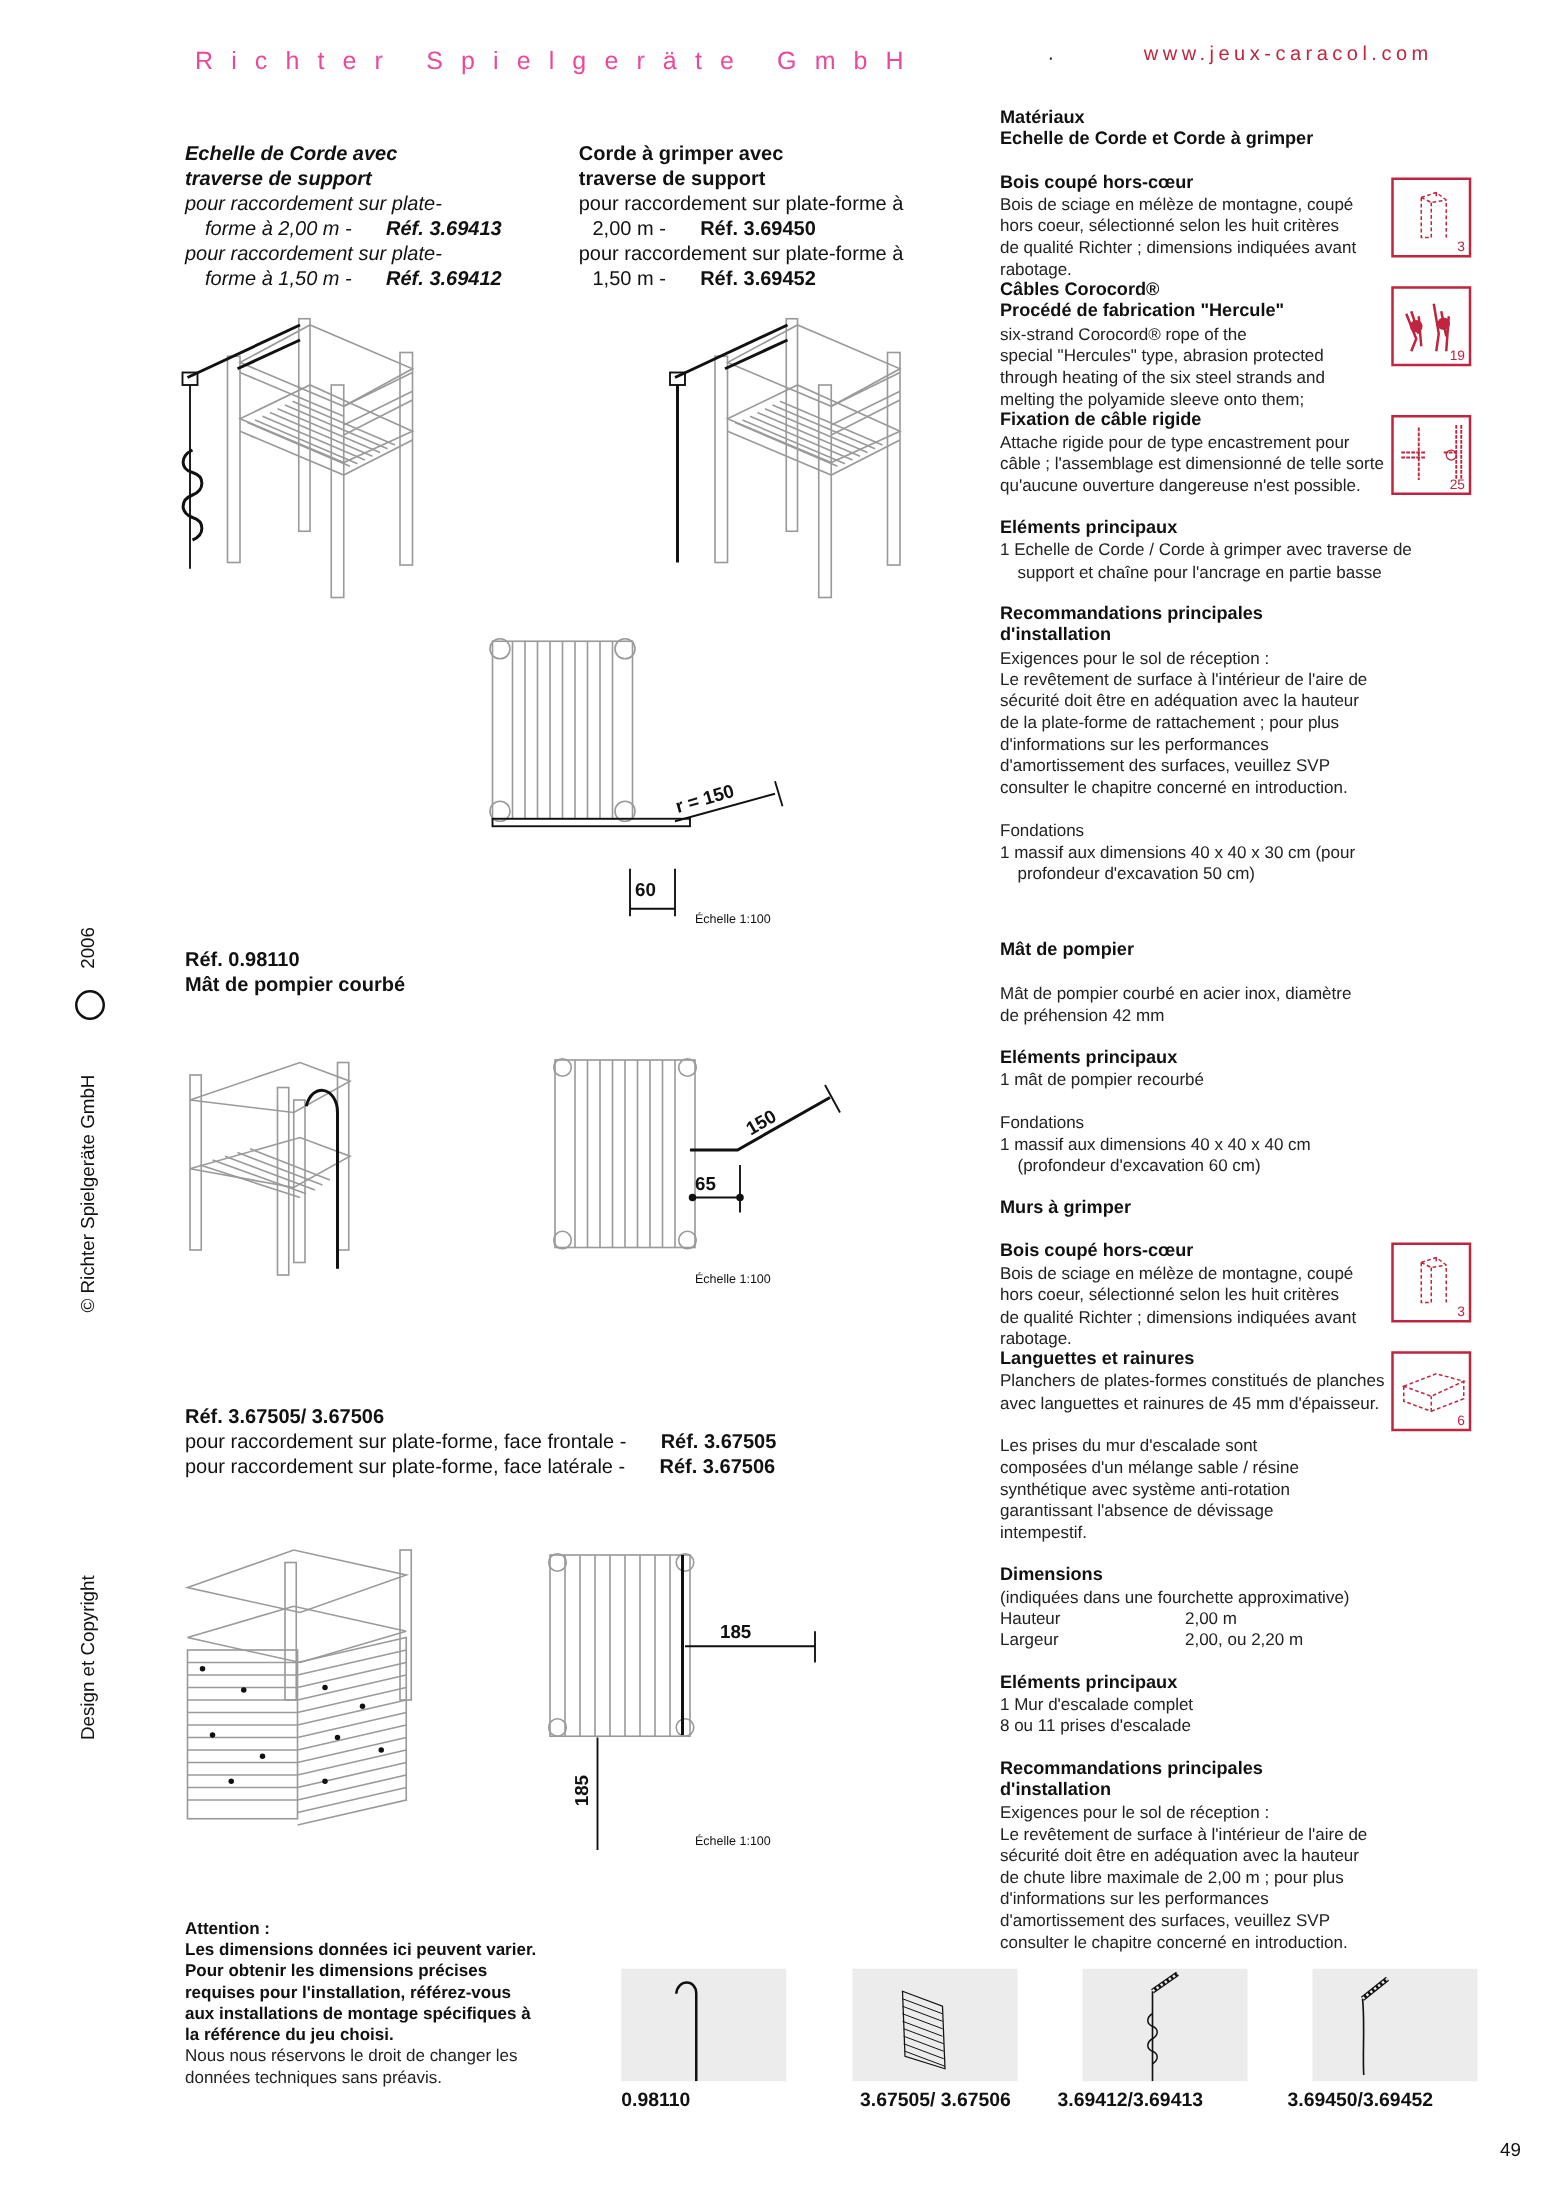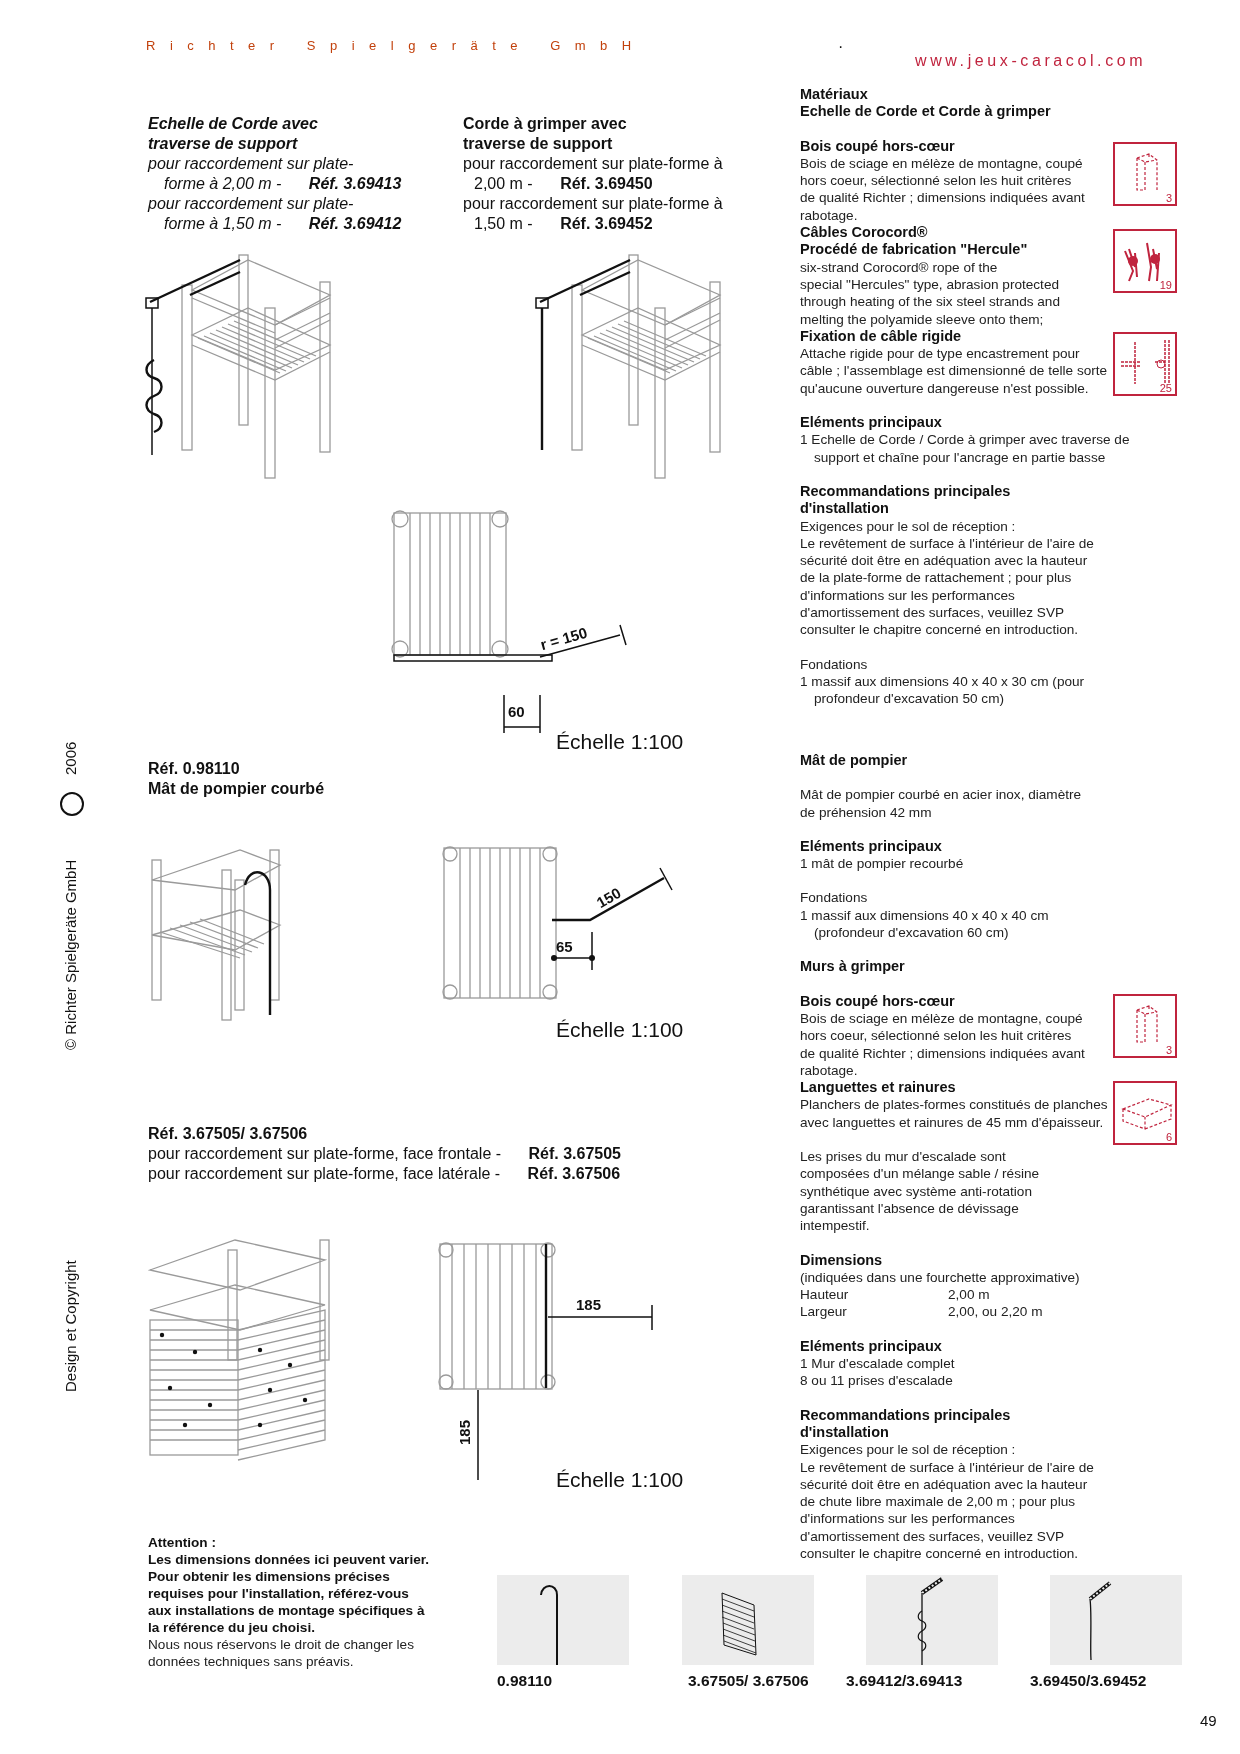--- a/index.html
+++ b/index.html
@@ -1,36 +1,36 @@
 <!DOCTYPE html>
 <html><head>
 <meta charset="utf-8">
 <style>
   html,body{margin:0;padding:0;background:#fff;}
   body{width:1240px;height:1754px;position:relative;overflow:hidden;font-family:"Liberation Sans","DejaVu Sans",sans-serif;color:#111;}
   .abs{position:absolute;}
-  .hdr-company{left:146px;top:38px;font-size:13px;letter-spacing:14.5px;color:#c2410c;white-space:nowrap;}
+  .hdr-company{left:156px;top:38px;font-size:20px;letter-spacing:14.5px;color:#ec4899;white-space:nowrap;}
   .hdr-dot{left:838px;top:38px;font-size:16px;color:#111;}
-  .hdr-url{left:915px;top:52px;font-size:16px;letter-spacing:3.6px;color:#c0243e;white-space:nowrap;}
+  .hdr-url{left:915px;top:35px;font-size:16px;letter-spacing:3.6px;color:#c0243e;white-space:nowrap;}
   .prod{font-size:16px;line-height:20px;}
   .prod .t{font-weight:bold;display:block;}
   .prod .ln{display:block;}
   .prod .ind{display:block;padding-left:16px;}
   .prod b{font-weight:bold;margin-left:23px;}
   .rc{left:800px;width:330px;font-size:13.6px;line-height:17.3px;color:#222;}
   .rc .h{font-weight:bold;font-size:14.5px;color:#111;display:block;}
   .rc .p{display:block;}
   .rc .ind{display:block;padding-left:14px;}
   .rc .gap{display:block;height:17px;}
   .rc .row{display:flex;}
   .rc .row .k{width:148px;}
   .ico{width:64px;height:64px;border:2.5px solid #c0243e;box-sizing:border-box;background:#fff;}
   .ico svg{position:absolute;left:0;top:0;}
   .ico .n{position:absolute;right:3px;bottom:0px;font-size:11px;color:#c0243e;line-height:12px;}
-  .scale{font-size:21px;color:#111;}
+  .scale{font-size:10px;color:#111;}
   .side{transform:rotate(-90deg);transform-origin:left top;font-size:15px;color:#111;white-space:nowrap;}
   .warn{left:148px;top:1534px;width:320px;font-size:13.6px;line-height:17px;}
   .warn .b{font-weight:bold;display:block;}
   .warn .p{display:block;color:#222;}
   .thumb{width:132px;height:90px;background:#ececec;}
   .tlabel{font-weight:bold;font-size:15.5px;text-align:left;white-space:nowrap;}
   .pagenum{left:1200px;top:1712px;font-size:15px;}
   svg .g{stroke:#9a9a9a;fill:none;stroke-width:1.3;}
   svg .k{stroke:#111;fill:none;stroke-width:2.4;}
   svg .kt{stroke:#111;fill:none;stroke-width:1.5;}

